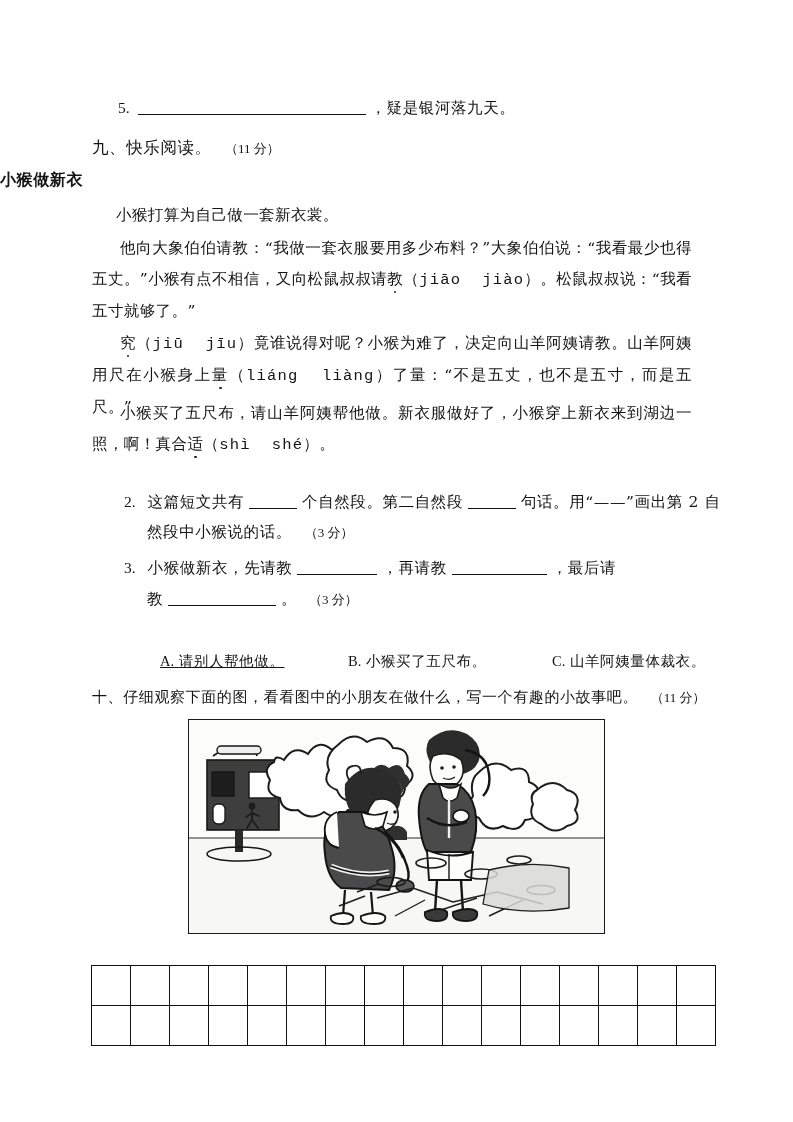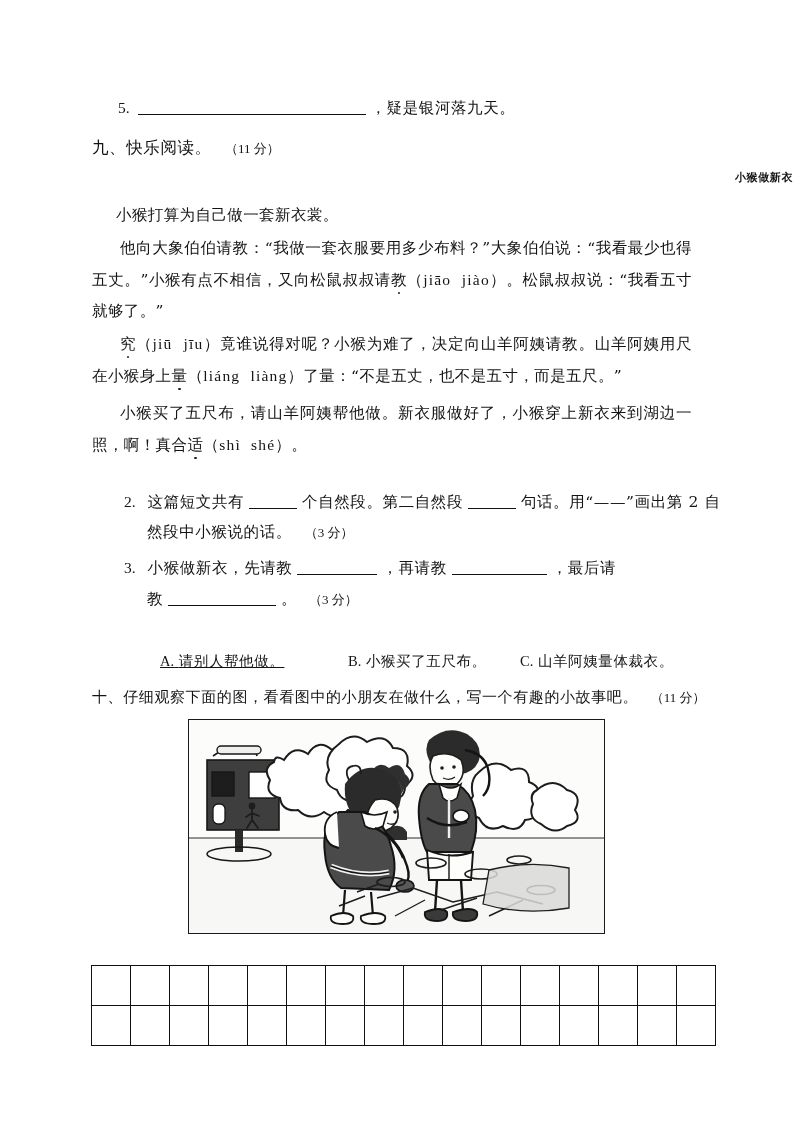--- a/index.html
+++ b/index.html
@@ -34,21 +34,21 @@
     letter-spacing: .6px;
   }
   .num {
     font-family: "Liberation Serif", "DejaVu Serif", serif;
   }
   .score {
     font-family: "Liberation Serif", "DejaVu Serif", serif;
     font-size: 13px;
   }
   .pinyin {
-    font-family: Liberation Serif, serif;
+    font-family: Liberation Mono, monospace;
     letter-spacing: 1.2px;
   }
 
   
   .blank {
     display: inline-block;
     border-bottom: 1.4px solid #111;
     vertical-align: -2px;
     height: 13px;
   }
@@ -116,21 +116,21 @@
     <span class="num">5.</span>
     <span class="blank" style="width:228px; margin-left:3px;"></span>
     <span class="cn">，疑是银河落九天。</span>
   </div>
 
   <div class="line" style="left:92px; top:140px; font-size:16.5px;">
     <span class="cn">九、快乐阅读。</span>
     <span class="score" style="margin-left:8px;">（11 分）</span>
   </div>
 
-  <div class="line cn" style="left:0; top:172px; width:793px; text-align:right; font-size:11px; font-weight:700;">小猴做新衣</div>
+  <div class="line cn" style="left:0; top:172px; width:793px; text-align:left; font-size:16px; font-weight:700;">小猴做新衣</div>
 
   <div class="para" style="left:116px; top:200px; width:570px;">小猴打算为自己做一套新衣裳。</div>
 
   <div class="para" style="left:92px; top:233px; width:600px; text-indent:28px;">他向大象伯伯请教：“我做一套衣服要用多少布料？”大象伯伯说：“我看最少也得五丈。”小猴有点不相信，又向松鼠叔叔请<span class="dot-under">教</span>（<span class="pinyin">jiāo&nbsp; jiào</span>）。松鼠叔叔说：“我看五寸就够了。”</div>
 
   <div class="para" style="left:92px; top:328px; width:600px; text-indent:28px;"><span class="dot-under">究</span>（<span class="pinyin">jiū&nbsp; jīu</span>）竟谁说得对呢？小猴为难了，决定向山羊阿姨请教。山羊阿姨用尺在小猴身上<span class="dot-under">量</span>（<span class="pinyin">liáng&nbsp; liàng</span>）了量：“不是五丈，也不是五寸，而是五尺。”</div>
 
   <div class="para" style="left:92px; top:398px; width:600px; text-indent:28px;">小猴买了五尺布，请山羊阿姨帮他做。新衣服做好了，小猴穿上新衣来到湖边一照，啊！真合<span class="dot-under">适</span>（<span class="pinyin">shì&nbsp; shé</span>）。</div>
 
 
@@ -164,21 +164,21 @@
 
 
   <div class="line" style="left:160px; top:654px; font-size:14.5px;text-decoration:underline;">
     <span class="num">A.</span>
     <span class="cn">请别人帮他做。</span>
   </div>
   <div class="line" style="left:348px; top:654px; font-size:14.5px;">
     <span class="num">B.</span>
     <span class="cn">小猴买了五尺布。</span>
   </div>
-  <div class="line" style="left:520px; top:654px; font-size:14.5px;text-align:right;">
+  <div class="line" style="left:552px; top:654px; font-size:14.5px;text-align:right;">
     <span class="num">C.</span>
     <span class="cn">山羊阿姨量体裁衣。</span>
   </div>
 
   <div class="line" style="left:92px; top:690px; font-size:15px;">
     <span class="cn">十、仔细观察下面的图，看看图中的小朋友在做什么，写一个有趣的小故事吧。</span>
     <span class="score" style="margin-left:8px;">（11 分）</span>
   </div>
 
   <div class="pic-frame" style="left:188px; top:719px; width:415px; height:213px;">

